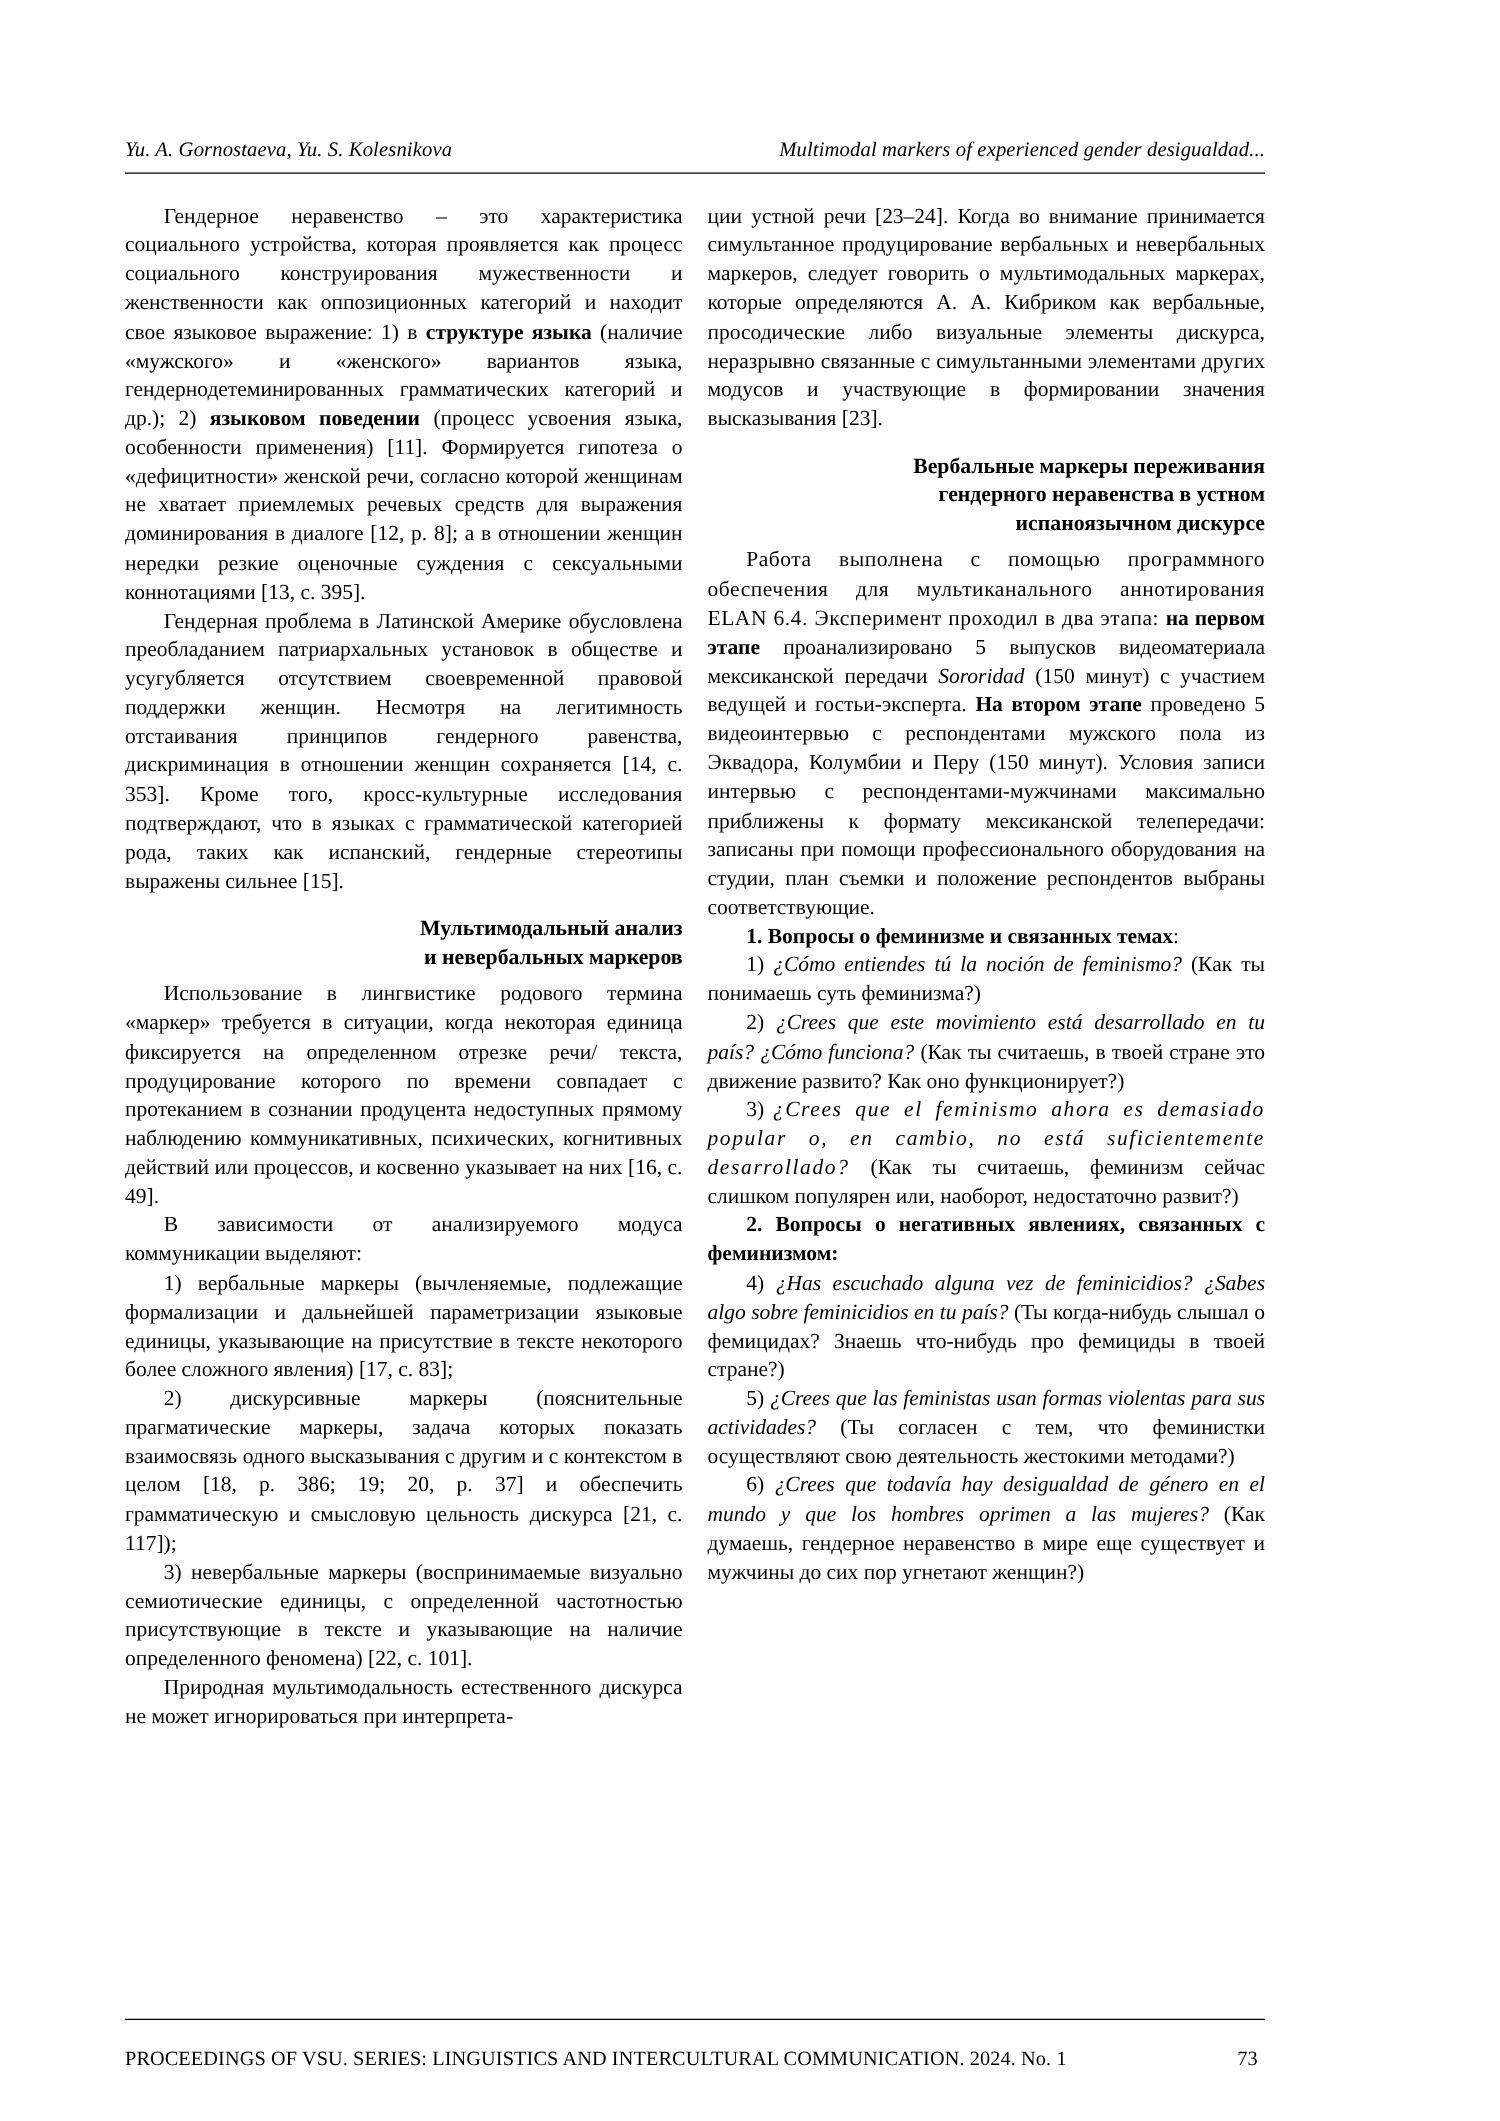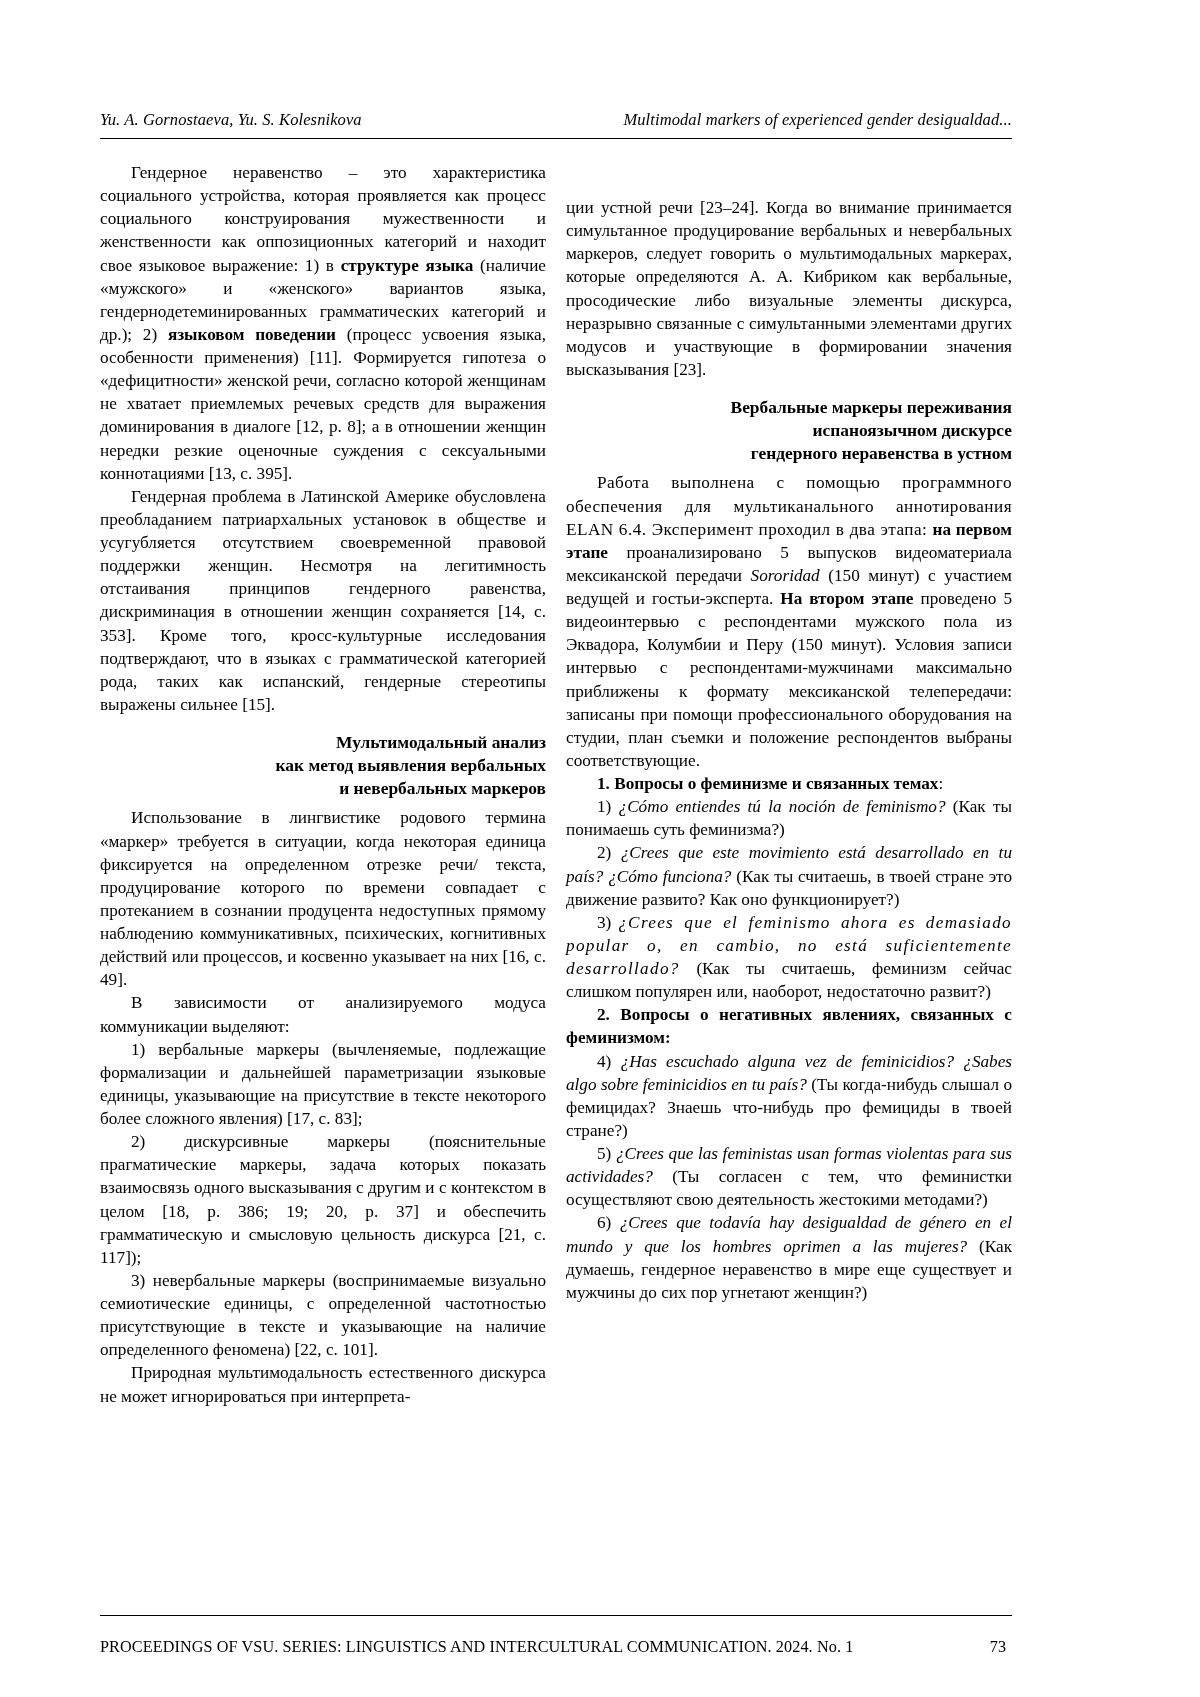--- a/index.html
+++ b/index.html
@@ -51,21 +51,21 @@
     font-size: 17.2px;
     line-height: 1.345;
     text-align: justify;
     text-justify: inter-word;
     hyphens: auto;
   }
   p {
     margin: 0;
     text-indent: 31px;
   }
-  p.noindent { text-indent: 0; margin-top: 35px; }
+  p.noindent { text-indent: 0; }
   .b { font-weight: bold; }
   .i { font-style: italic; }
   .subhead {
     text-align: right;
     font-weight: bold;
     font-size: 17.4px;
     line-height: 1.33;
     margin: 15px 0 6px 0;
     text-indent: 0;
   }
@@ -115,41 +115,40 @@
   <div class="columns">
 
     <div class="col">
 
       <p><span>Гендерное неравенство – это характеристика социального устройства, которая проявляется как процесс социального конструирования мужественности и женственности как оппозиционных категорий и находит свое языковое выражение: 1) в </span><span class="b">структуре языка</span><span> (наличие «мужского» и «женского» вариантов языка, гендернодетеминированных грамматических категорий и др.); 2) </span><span class="b">языковом поведении</span><span> (процесс усвоения языка, особенности применения) [11]. Формируется гипотеза о «дефицитности» женской речи, согласно которой женщинам не хватает приемлемых речевых средств для выражения доминирования в диалоге [12, p. 8]; а в отношении женщин нередки резкие оценочные суждения с сексуальными коннотациями [13, с. 395].</span></p>
 
       <p>Гендерная проблема в Латинской Америке обусловлена преобладанием патриархальных установок в обществе и усугубляется отсутствием своевременной правовой поддержки женщин. Несмотря на легитимность отстаивания принципов гендерного равенства, дискриминация в отношении женщин сохраняется [14, с. 353]. Кроме того, кросс-культурные исследования подтверждают, что в языках с грамматической категорией рода, таких как испанский, гендерные стереотипы выражены сильнее [15].</p>
 
       <div class="subhead">
         <div>Мультимодальный анализ</div>
-        <div>как метод выявления вербальных</div>
         <div>и невербальных маркеров</div>
       </div>
 
       <p>Использование в лингвистике родового термина «маркер» требуется в ситуации, когда некоторая единица фиксируется на определенном отрезке речи/ текста, продуцирование которого по времени совпадает с протеканием в сознании продуцента недоступных прямому наблюдению коммуникативных, психических, когнитивных действий или процессов, и косвенно указывает на них [16, с. 49].</p>
       <p>В зависимости от анализируемого модуса коммуникации выделяют:</p>
       <p>1) вербальные маркеры (вычленяемые, подлежащие формализации и дальнейшей параметризации языковые единицы, указывающие на присутствие в тексте некоторого более сложного явления) [17, с. 83];</p>
       <p>2) дискурсивные маркеры (пояснительные прагматические маркеры, задача которых показать взаимосвязь одного высказывания с другим и с контекстом в целом [18, p. 386; 19; 20, p. 37] и обеспечить грамматическую и смысловую цельность дискурса [21, с. 117]);</p>
       <p>3) невербальные маркеры (воспринимаемые визуально семиотические единицы, с определенной частотностью присутствующие в тексте и указывающие на наличие определенного феномена) [22, с. 101].</p>
       <p>Природная мультимодальность естественного дискурса не может игнорироваться при интерпрета-</p>
 
     </div>
 
     <div class="col">
 
       <p class="noindent">ции устной речи [23–24]. Когда во внимание принимается симультанное продуцирование вербальных и невербальных маркеров, следует говорить о мультимодальных маркерах, которые определяются А. А. Кибриком как вербальные, просодические либо визуальные элементы дискурса, неразрывно связанные с симультанными элементами других модусов и участвующие в формировании значения высказывания [23].</p>
 
       <div class="subhead">
         <div>Вербальные маркеры переживания</div>
+        <div>гендерного неравенства в устном</div>
         <div>испаноязычном дискурсе</div>
-        <div>гендерного неравенства в устном</div>
       </div>
 
       <p><span class="spread2">Работа выполнена с помощью программного обеспечения для мультиканального аннотирования ELAN 6.4. Эксперимент проходил в два этапа: </span><span class="b">на первом этапе</span><span> проанализировано 5 выпусков видеоматериала мексиканской передачи </span><span class="i">Sororidad</span><span> (150 минут) с участием ведущей и гостьи-эксперта. </span><span class="b">На втором этапе</span><span> проведено 5 видеоинтервью с респондентами мужского пола из Эквадора, Колумбии и Перу (150 минут). Условия записи интервью с респондентами-мужчинами максимально приближены к формату мексиканской телепередачи: записаны при помощи профессионального оборудования на студии, план съемки и положение респондентов выбраны соответствующие.</span></p>
 
 
       <p><span class="b">1. Вопросы о феминизме и связанных темах</span><span>:</span></p>
 
       <p><span>1) </span><span class="i">¿Cómo entiendes tú la noción de feminismo?</span><span> (Как ты понимаешь суть феминизма?)</span></p>
 
       <p><span>2) </span><span class="i">¿Crees que este movimiento está desarrollado en tu país? ¿Cómo funciona?</span><span> (Как ты считаешь, в твоей стране это движение развито? Как оно функционирует?)</span></p>

